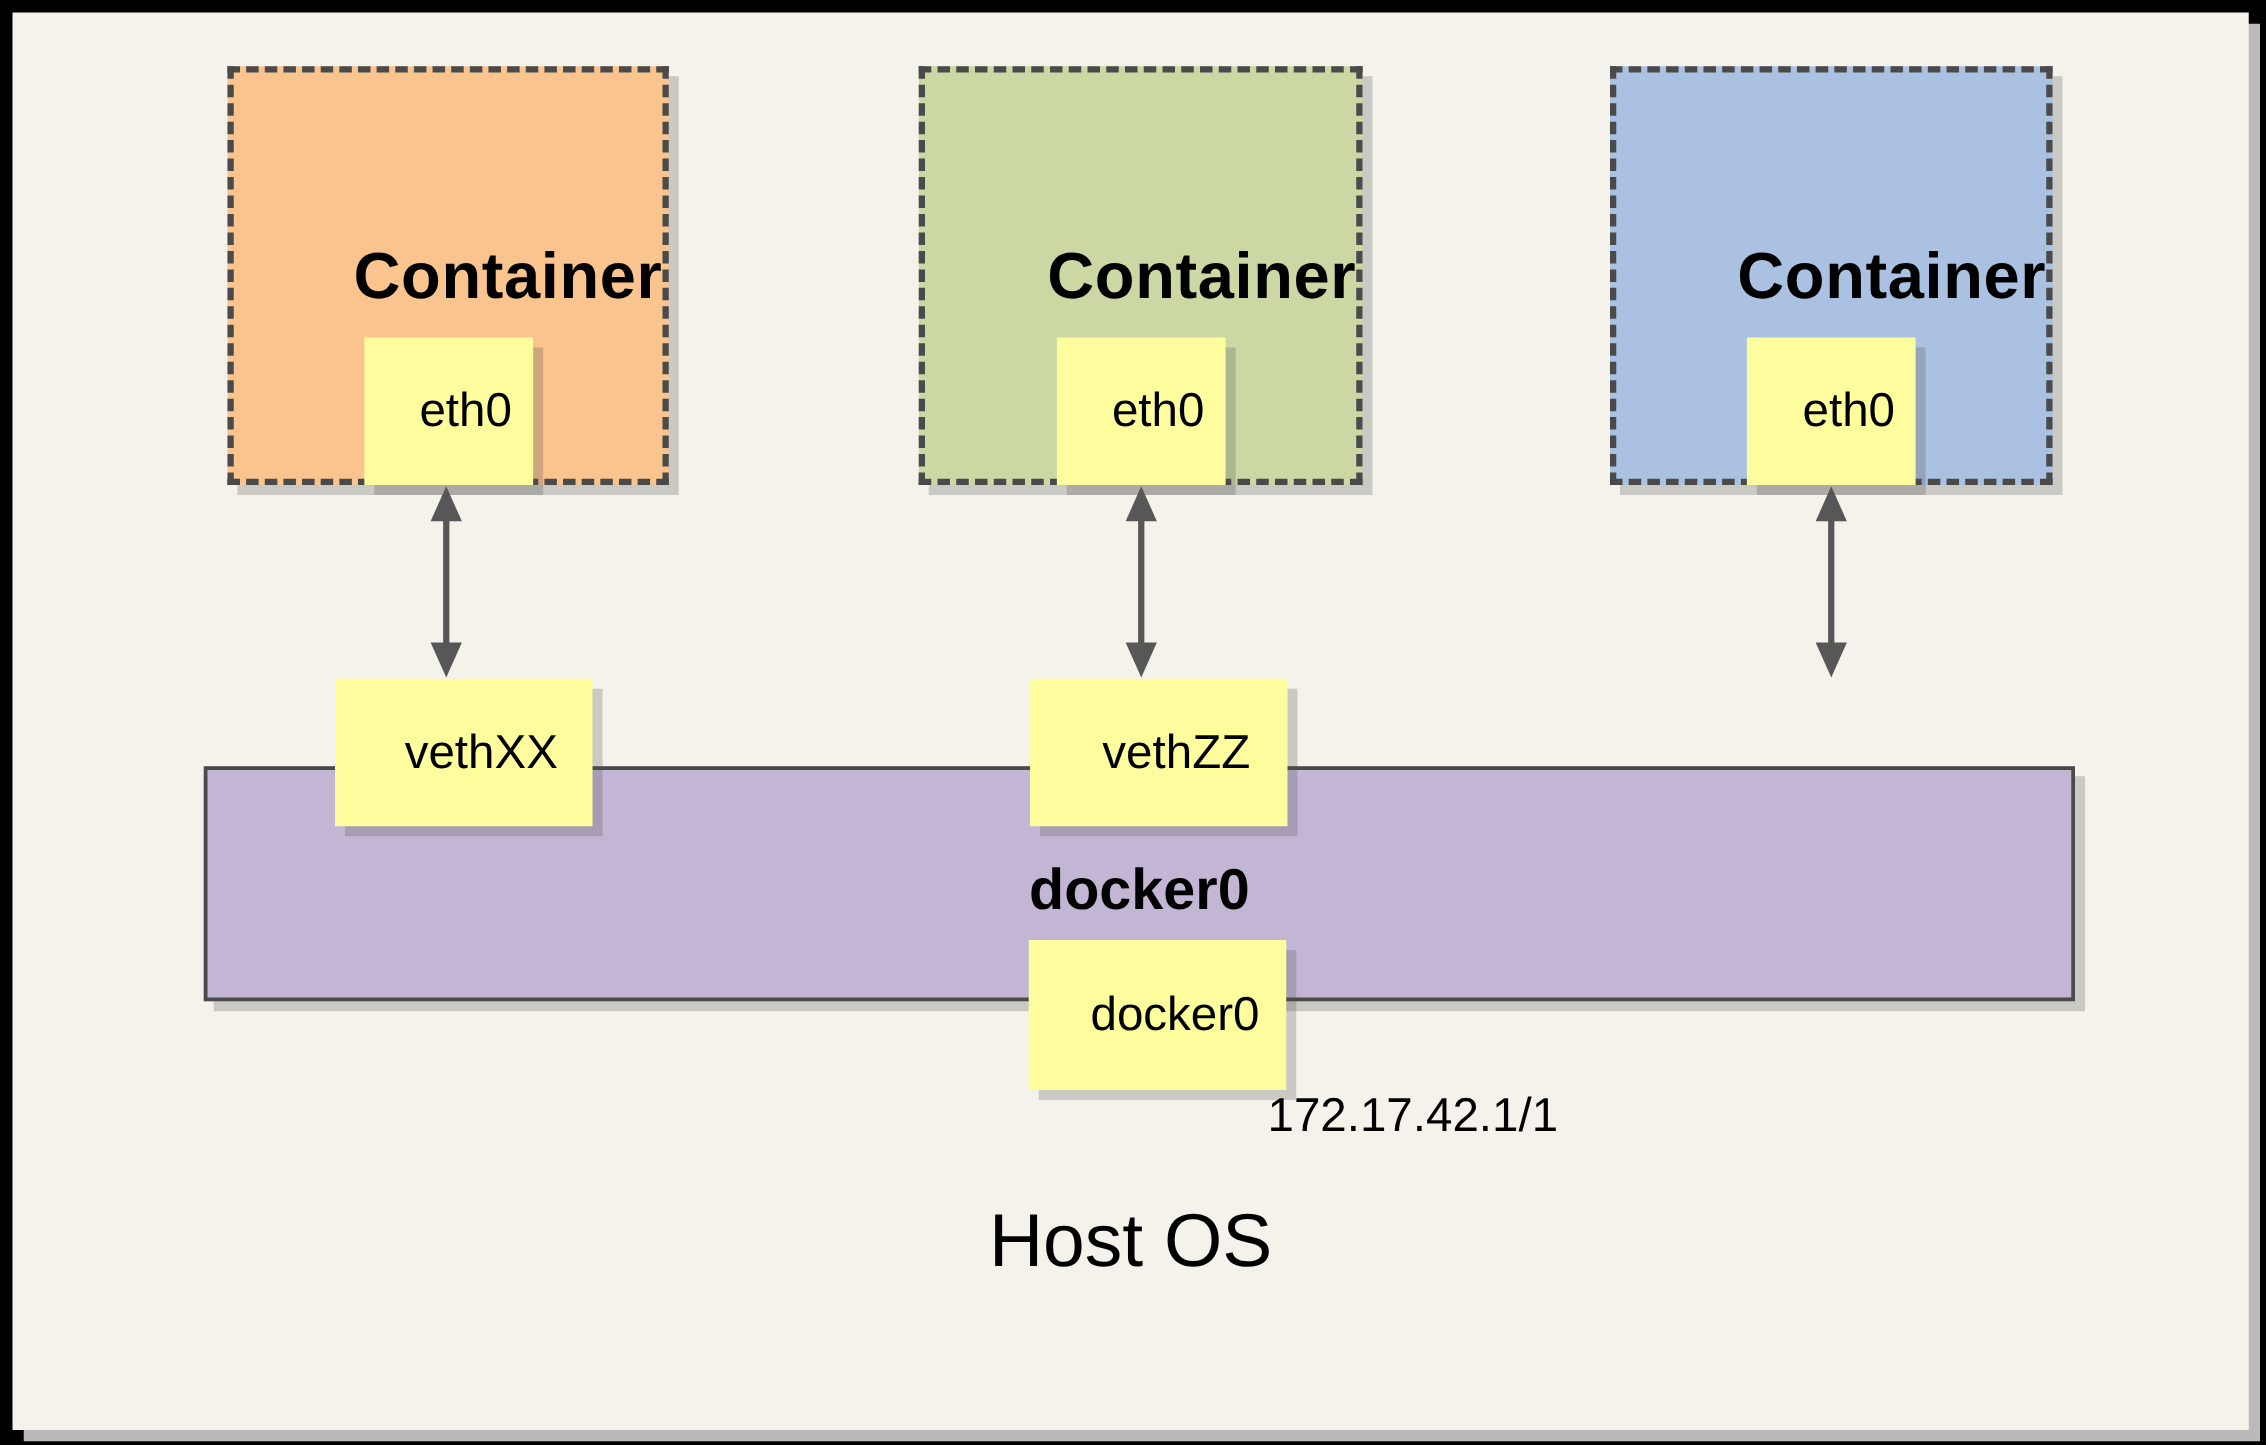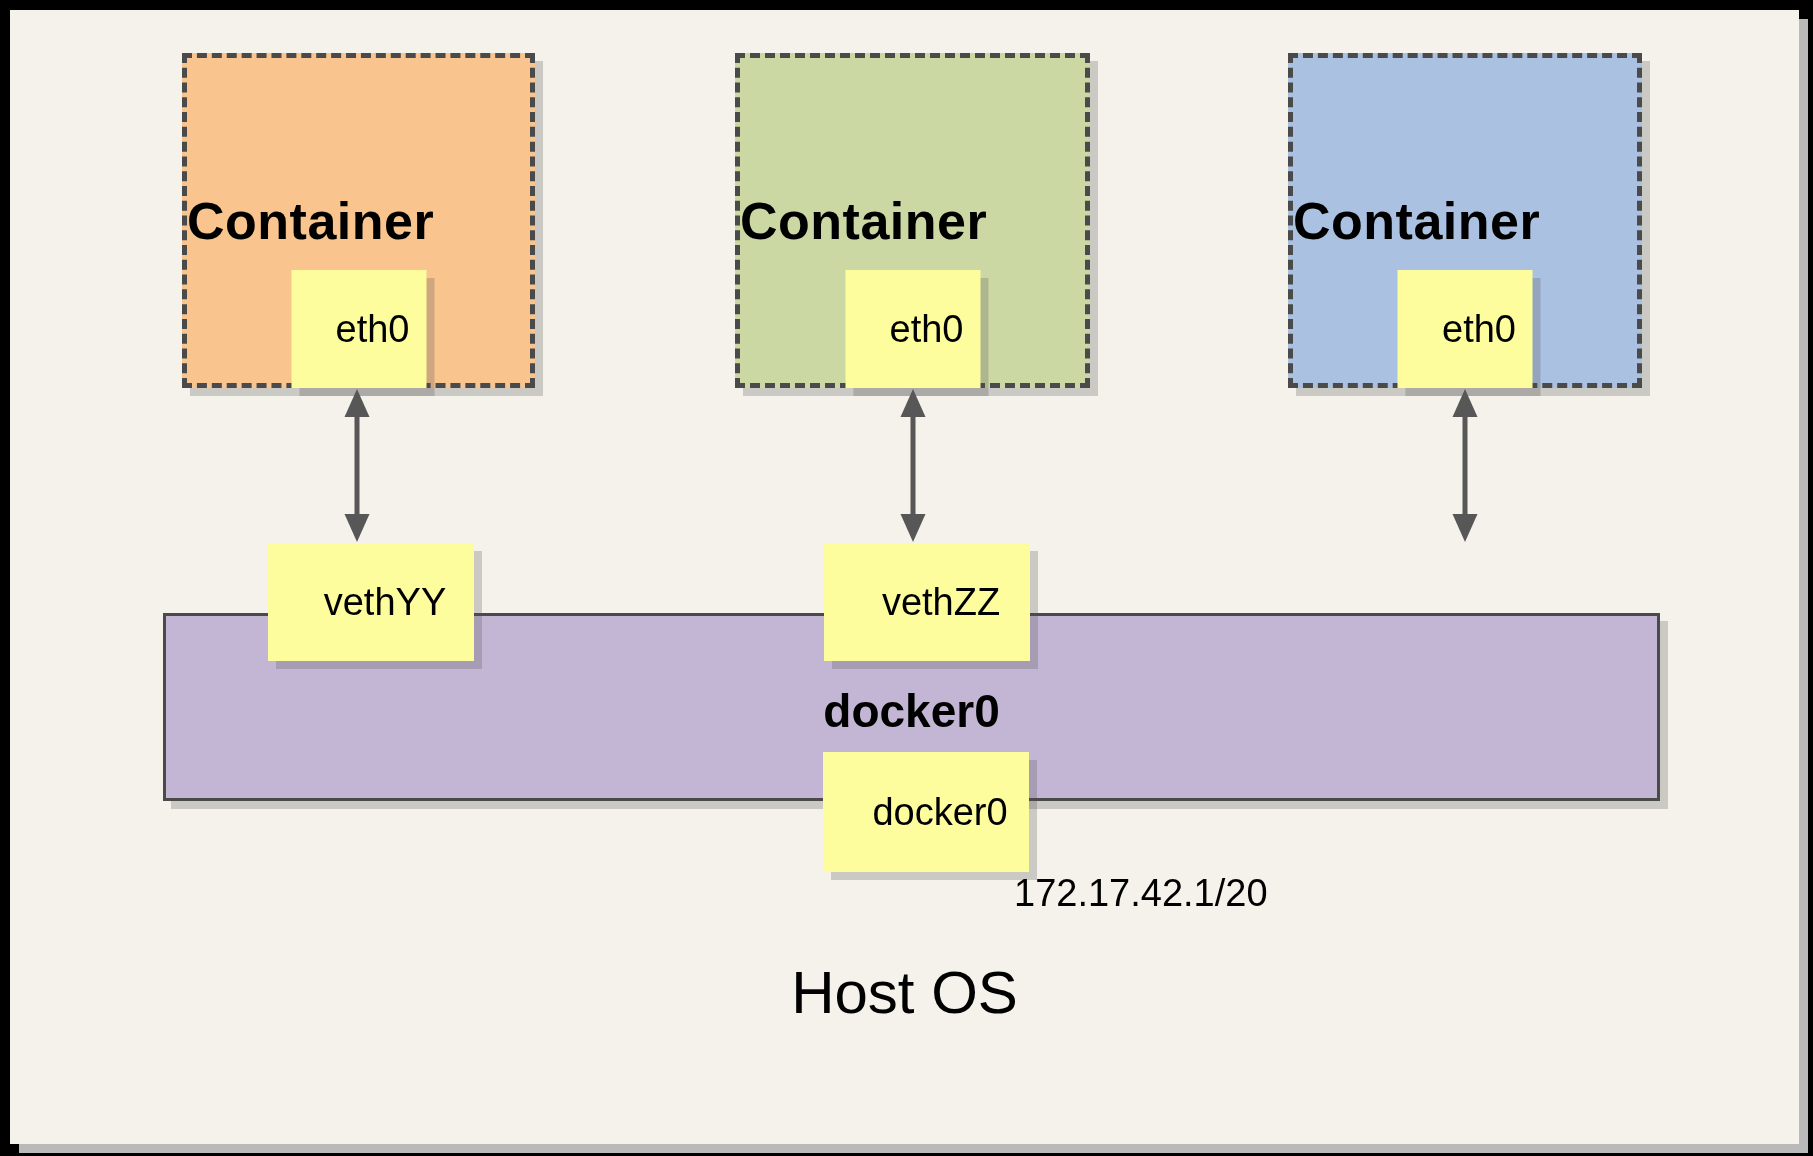--- a/index.html
+++ b/index.html
@@ -18,21 +18,21 @@
     background: #F4F2EB;
     box-shadow: 9px 9px 0 #BABABA;
   }
   
   .container-box {
     position: absolute;
     top: 43px; height: 335px;
     border: 5px dashed #4A4A4A;
     box-sizing: border-box;
     box-shadow: 8px 8px 0 rgba(80,80,80,0.25);
-    display: flex; align-items: center; justify-content: flex-start;
+    display: flex; align-items: center; justify-content: flex-end;
   }
   .container-box.c1 { left: 172px;  width: 353px; }
   .container-box.c2 { left: 725px;  width: 355px; }
   .container-box.c3 { left: 1278px; width: 354px; }
   .container-label {
     font-size: 52px; font-weight: bold; letter-spacing: 0.5px;
   }
   
   .iface-box {
     position: absolute;
@@ -123,27 +123,27 @@
     <rect x="12.5" y="26" width="5" height="103" fill="#575757"></rect>
     <polygon points="15,1 27.5,29 2.5,29" fill="#575757"></polygon>
     <polygon points="15,154 27.5,126 2.5,126" fill="#575757"></polygon>
   </svg>
 
   <div class="bridge-bar" style="background: rgb(195, 182, 212);">
     <div class="bridge-title">docker0</div>
   </div>
 
   <div class="iface-box veth-box v1">
-    <span>vethYY</span>
+    <span>vethXX</span>
   </div>
   <div class="iface-box veth-box v2">
     <span>vethZZ</span>
   </div>
 
   <div class="iface-box docker0-box">
     <span>docker0</span>
   </div>
 
-  <div class="ip-label">172.17.42.1/20</div>
+  <div class="ip-label">172.17.42.1/1</div>
 
   <div class="host-label">Host OS</div>
 
 </div>
 
 </body></html>

